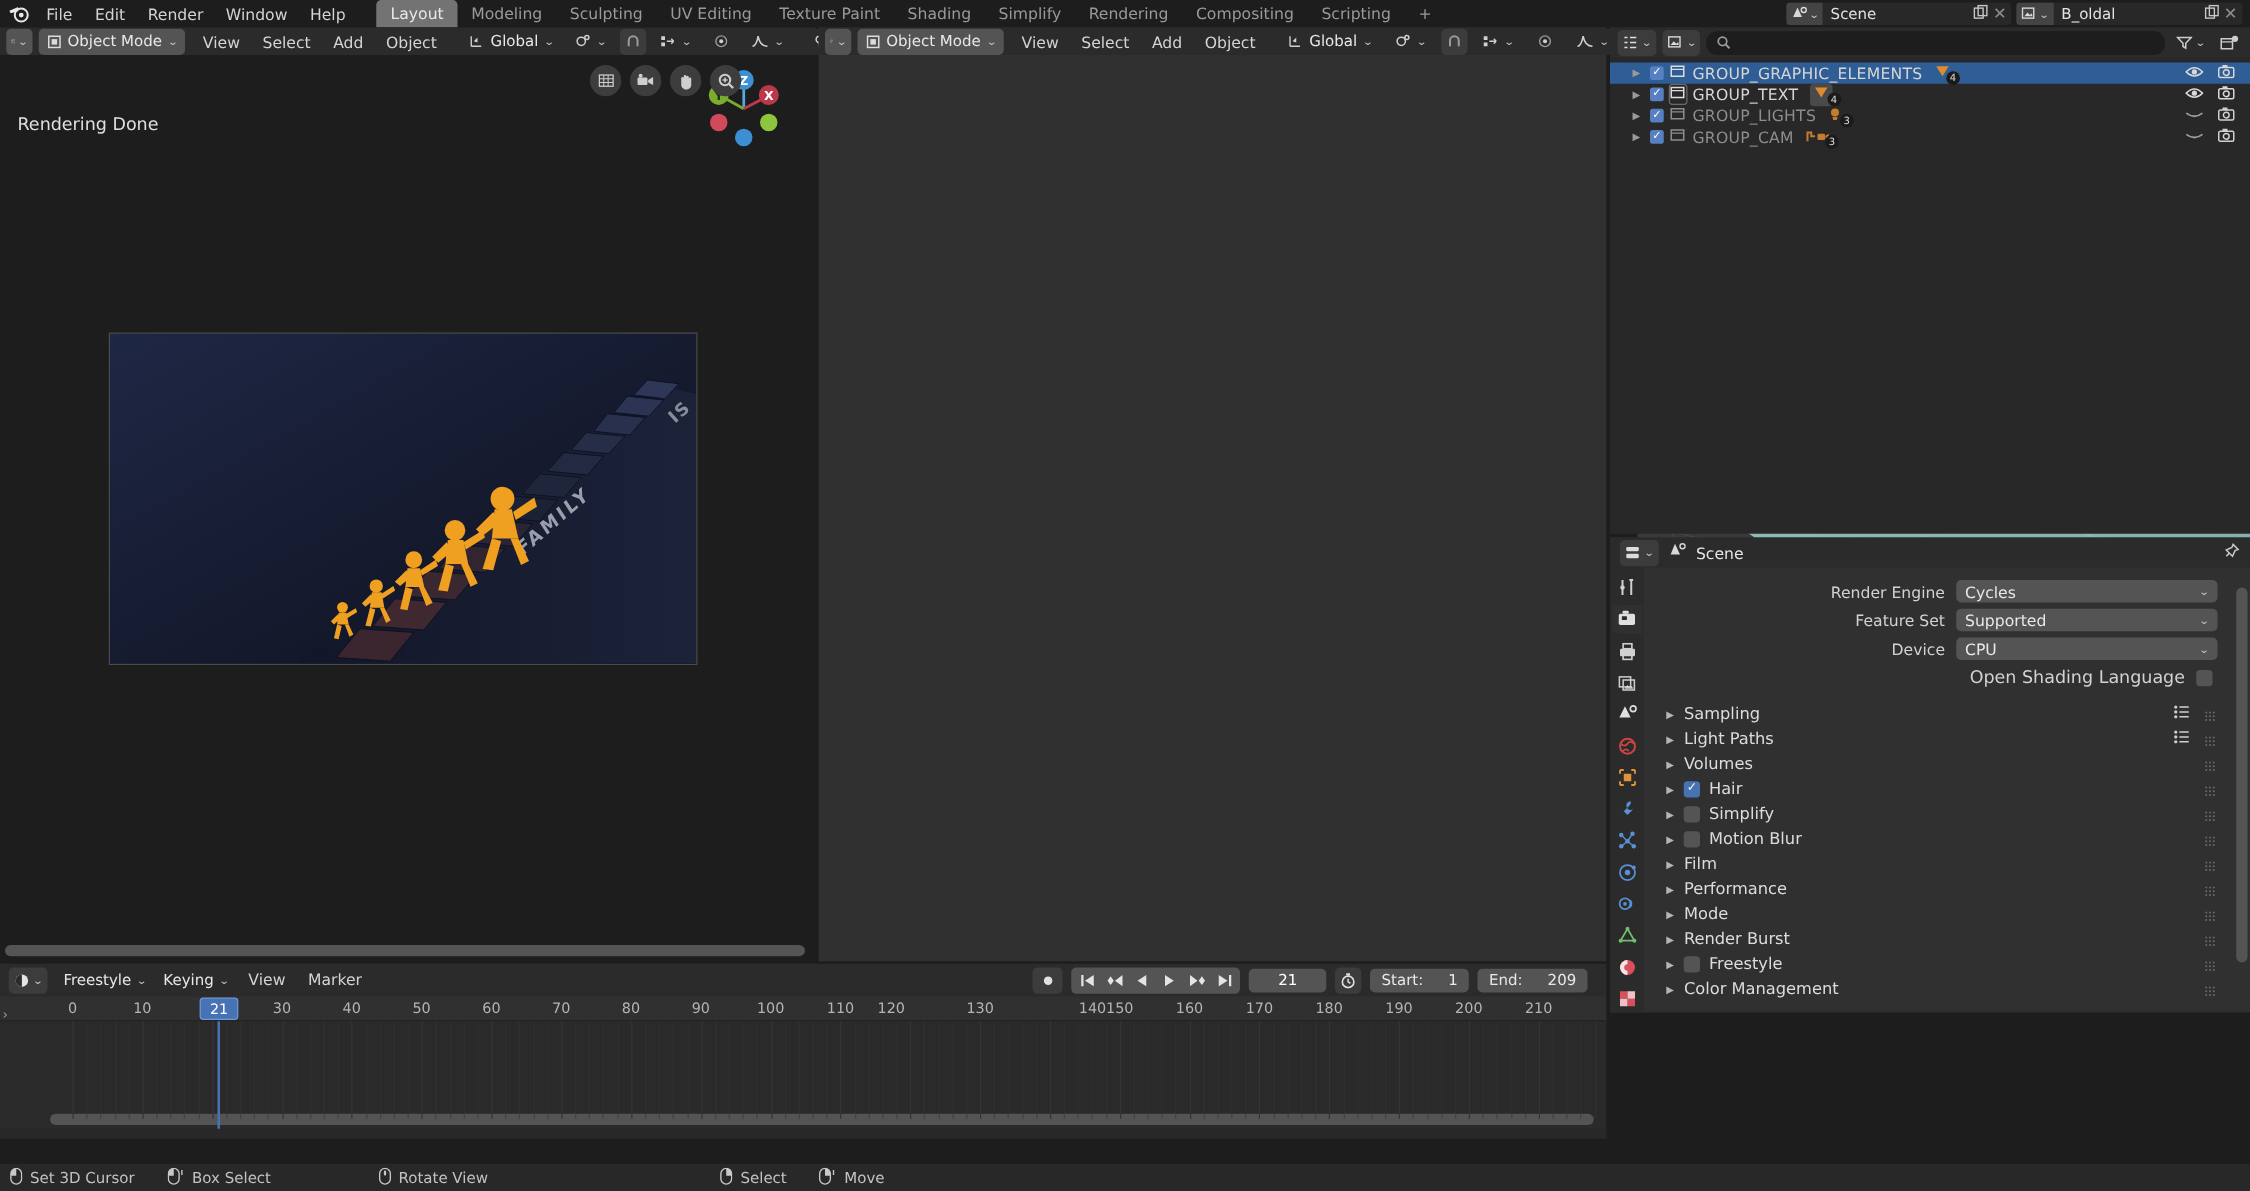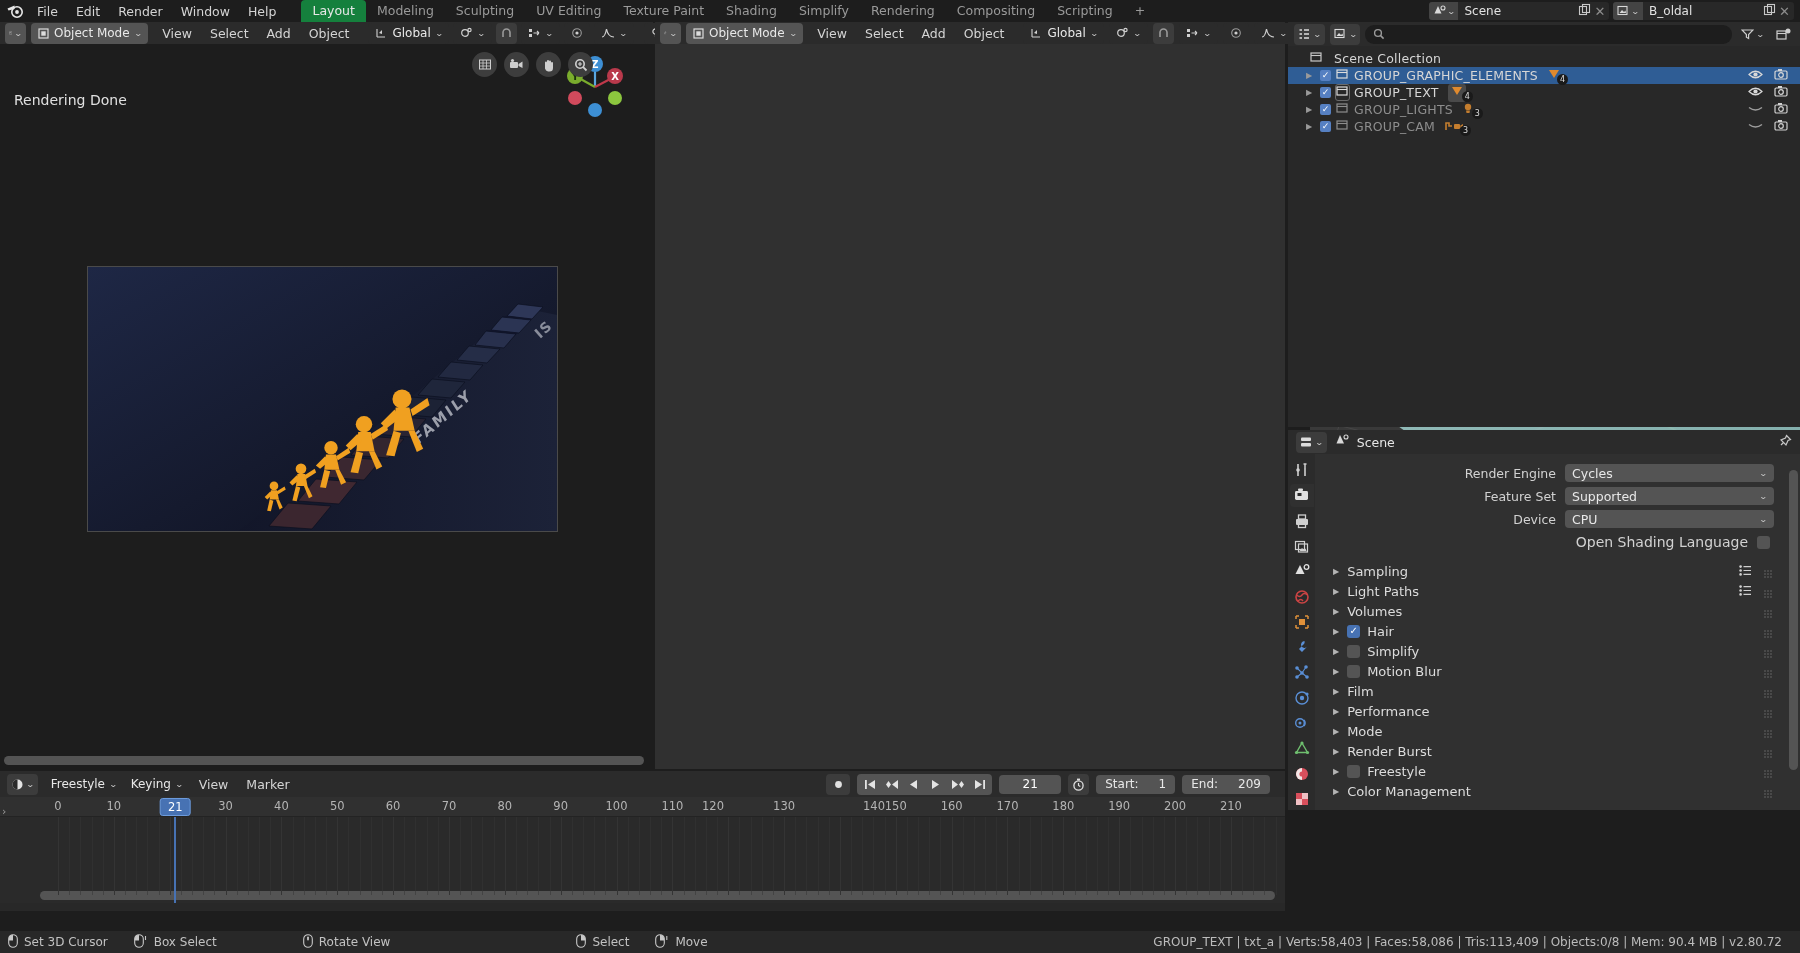--- a/index.html
+++ b/index.html
@@ -9,21 +9,21 @@
     background: #1d1d1d;
     font-family: "DejaVu Sans", "Liberation Sans", sans-serif;
     font-size: 12.5px;
     color: #e6e6e6;
     overflow: hidden;
     -webkit-font-smoothing: antialiased;
   }
   .app { position: relative; width: 1800px; height: 953px; }
 
   
-  .row { display: flex; align-items: center; }
+  .row { display: flex; }
   .sep { width: 10px; }
   .menu-item { padding: 2px 9px; border-radius: 3px; color: #d4d4d4; font-size: 12.5px; white-space: nowrap; }
 
   .btn {
     background: #545454; border-radius: 4px; height: 21px;
     display: flex; align-items: center; padding: 0 7px; color: #e8e8e8;
     font-size: 12px; white-space: nowrap; gap: 5px;
   }
   .btn.dark { background: #2b2b2b; }
   .chev { font-size: 8px; color: #c8c8c8; transform: scaleX(1.35); display:inline-block; }
@@ -38,21 +38,21 @@
   .topbar {
     position: absolute; left: 0; top: 0; width: 1800px; height: 22px;
     background: #1d1d1d; display: flex; align-items: center; padding-left: 6px;
   }
   .blender-logo { width: 18px; height: 16px; position: relative; margin-right: 4px; }
   .tabs { display: flex; align-items: flex-end; height: 22px; margin-left: 16px; }
   .wstab {
     padding: 3px 11px 4px 11px; color: #9a9a9a; font-size: 12.5px;
     border-radius: 4px 4px 0 0; white-space: nowrap;
   }
-  .wstab.active { background: #15803d; color: #e8e8e8; text-align: right; }
+  .wstab.active { background: #737373; color: #e8e8e8; text-align: right; }
   .topright { margin-left: auto; display: flex; align-items: center; gap: 4px; padding-right: 6px; }
   .idfield {
     display: flex; align-items: center; height: 18px; background: #282828;
     border-radius: 3px; overflow: hidden;
   }
   .idfield .lead { background: #444; height: 18px; display:flex; align-items:center; padding: 0 4px; gap: 2px; }
   .idfield .name { padding: 0 8px 0 6px; font-size: 12px; color: #e2e2e2; min-width: 120px; }
   .idfield .tail { display: flex; align-items: center; gap: 3px; padding-right: 4px; color:#b8b8b8; }
 
   
@@ -792,29 +792,20 @@
       <div class="icobox flat">
         <svg width="15" height="13" viewBox="0 0 15 13">
             <rect x="1" y="3" width="9" height="8" fill="none" stroke="#cdcdcd" stroke-width="1.2"></rect>
             <path d="M1 5.5 H10" stroke="#cdcdcd" stroke-width="1.1"></path>
             <circle cx="12" cy="3" r="2.5" fill="#cdcdcd"></circle>
           </svg>
       </div>
     </div>
 
     <div class="outl-body">
-      <div class="outl-row" style="padding-left:22px;">
-        <span style="margin-right:6px;">
-          <svg width="13" height="12" viewBox="0 0 13 12">
-              <rect x="1" y="2" width="10" height="8" fill="none" stroke="#c8c8c8" stroke-width="1.2"></rect>
-              <path d="M1 4.5 H11" stroke="#c8c8c8" stroke-width="1.1"></path>
-            </svg>
-        </span>
-        <span class="lbl">Scene Collection</span>
-      </div>
 
       <div class="outl-row selected">
         <span class="disc">▶</span>
         <span class="cb">✓</span>
         <span>
           <svg width="13" height="12" viewBox="0 0 13 12">
               <rect x="1" y="2" width="10" height="8" fill="none" stroke="#dcdcdc" stroke-width="1.2"></rect>
               <path d="M1 4.5 H11" stroke="#dcdcdc" stroke-width="1.1"></path>
             </svg>
         </span>
@@ -1654,16 +1645,15 @@
     <div class="mousehint">
       <span>
         <svg width="14" height="14" viewBox="0 0 14 14">
             <rect x=".7" y=".7" width="8.6" height="12.6" rx="4.3" fill="none" stroke="#c8c8c8" stroke-width="1.1"></rect>
             <path d="M9 6.5 A4.3 4.3 0 0 0 5 .7 L5 6.5 Z" fill="#c8c8c8"></path>
             <path d="M11.8 2 L11.8 6" stroke="#c8c8c8" stroke-width="1.1"></path>
           </svg>
       </span>
       <span>Move</span>
     </div>
-    <div class="status-right">GROUP_TEXT | txt_a | Verts:58,403 | Faces:58,086 | Tris:113,409 | Objects:0/8 | Mem: 90.4 MB | v2.80.72</div>
   </div>
 
 </div>
 
 </body></html>

